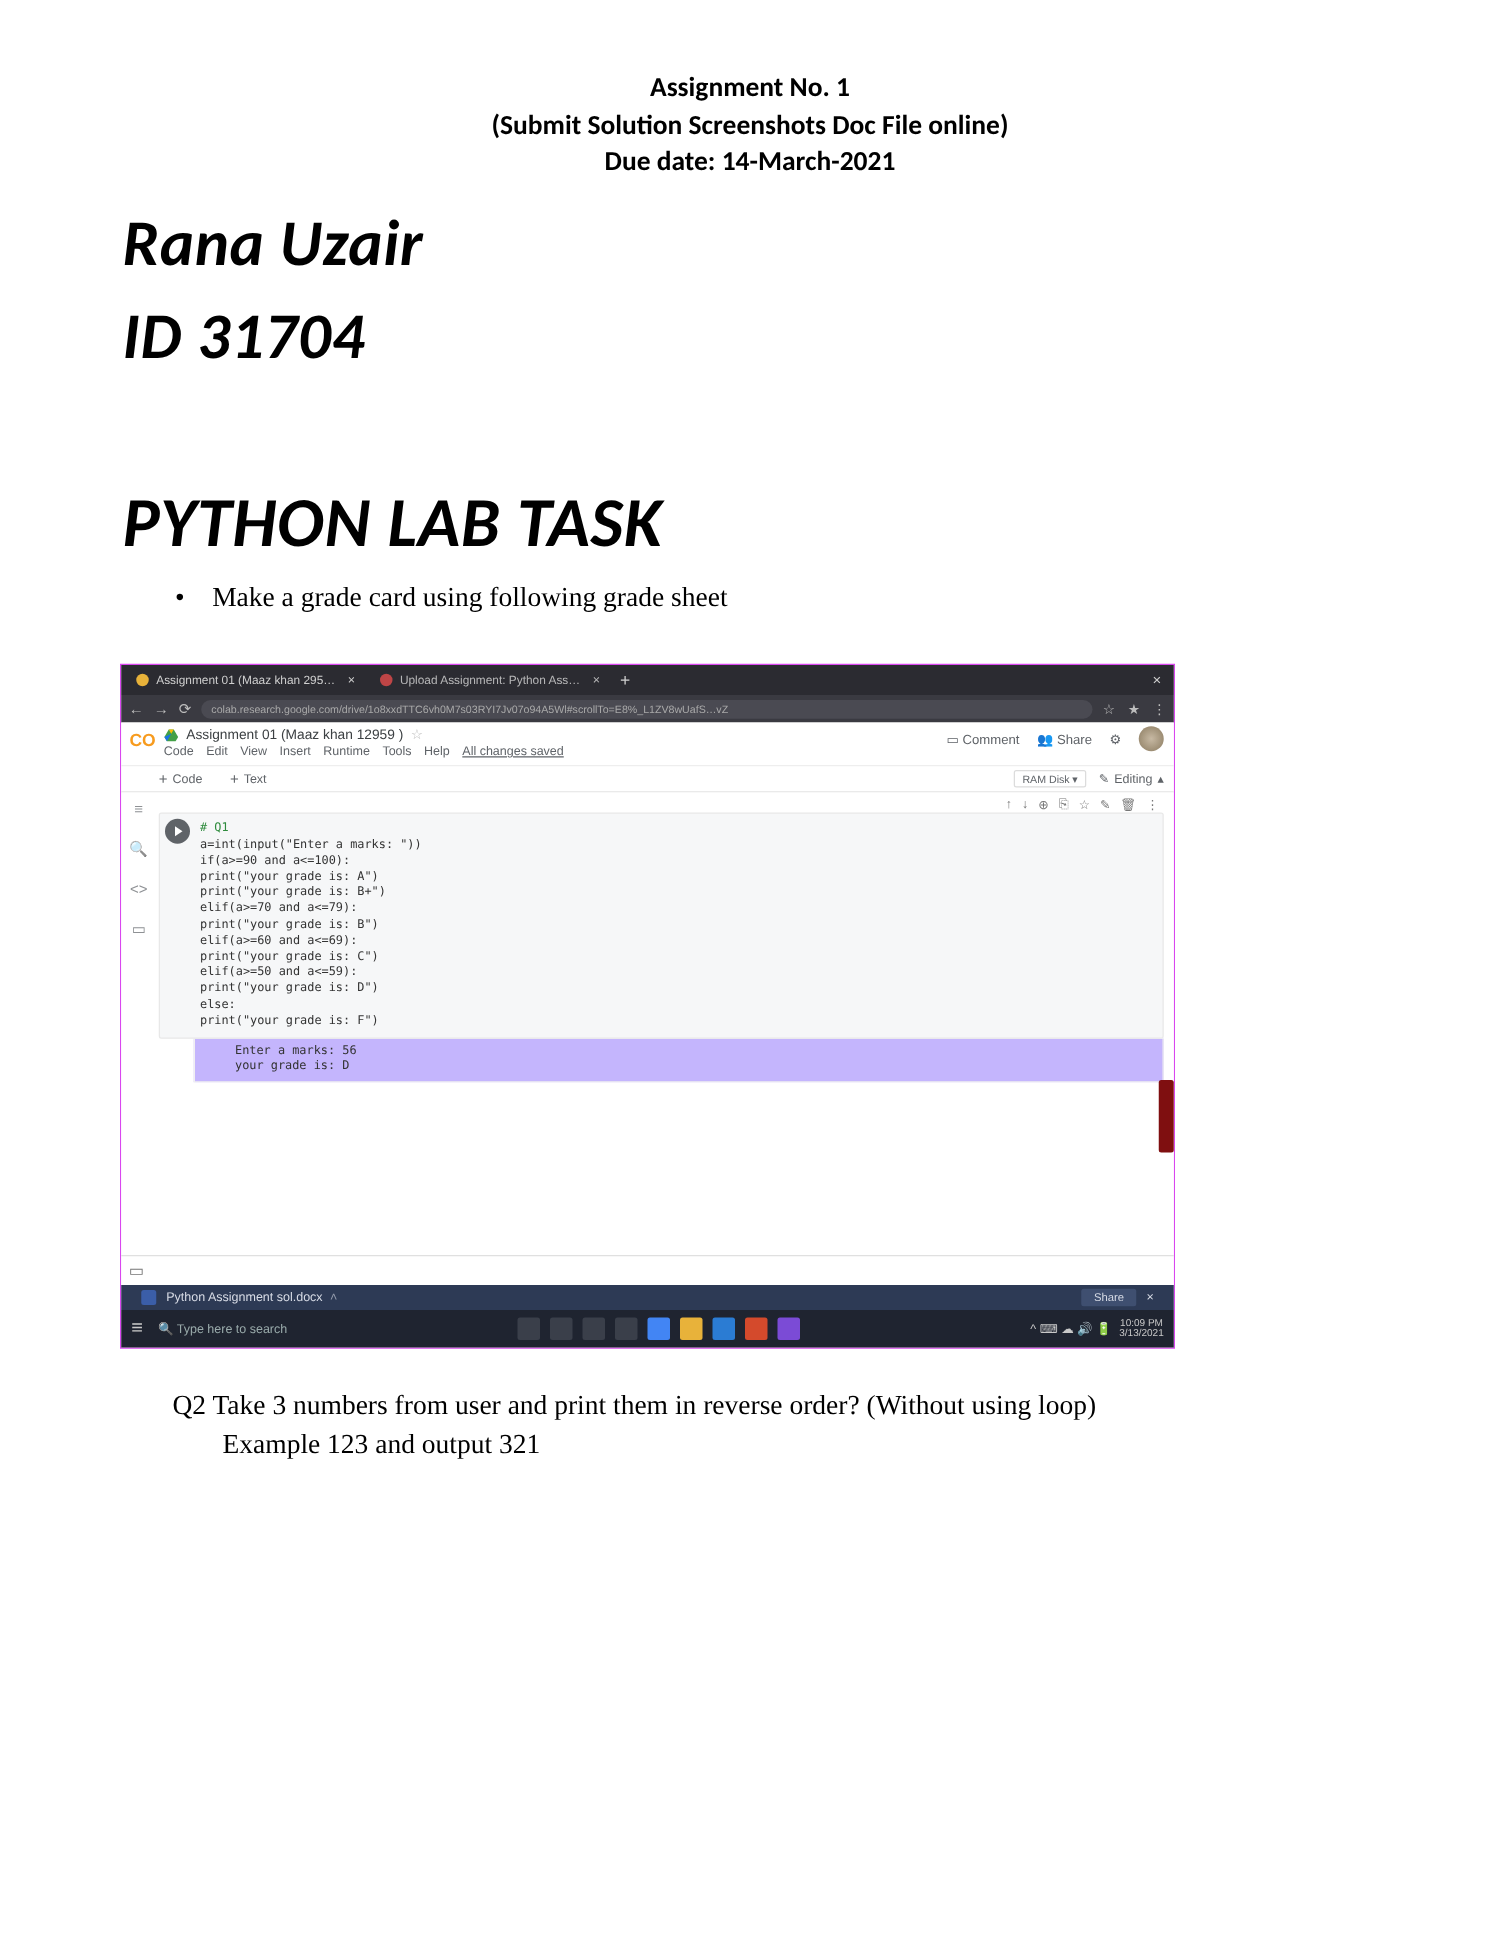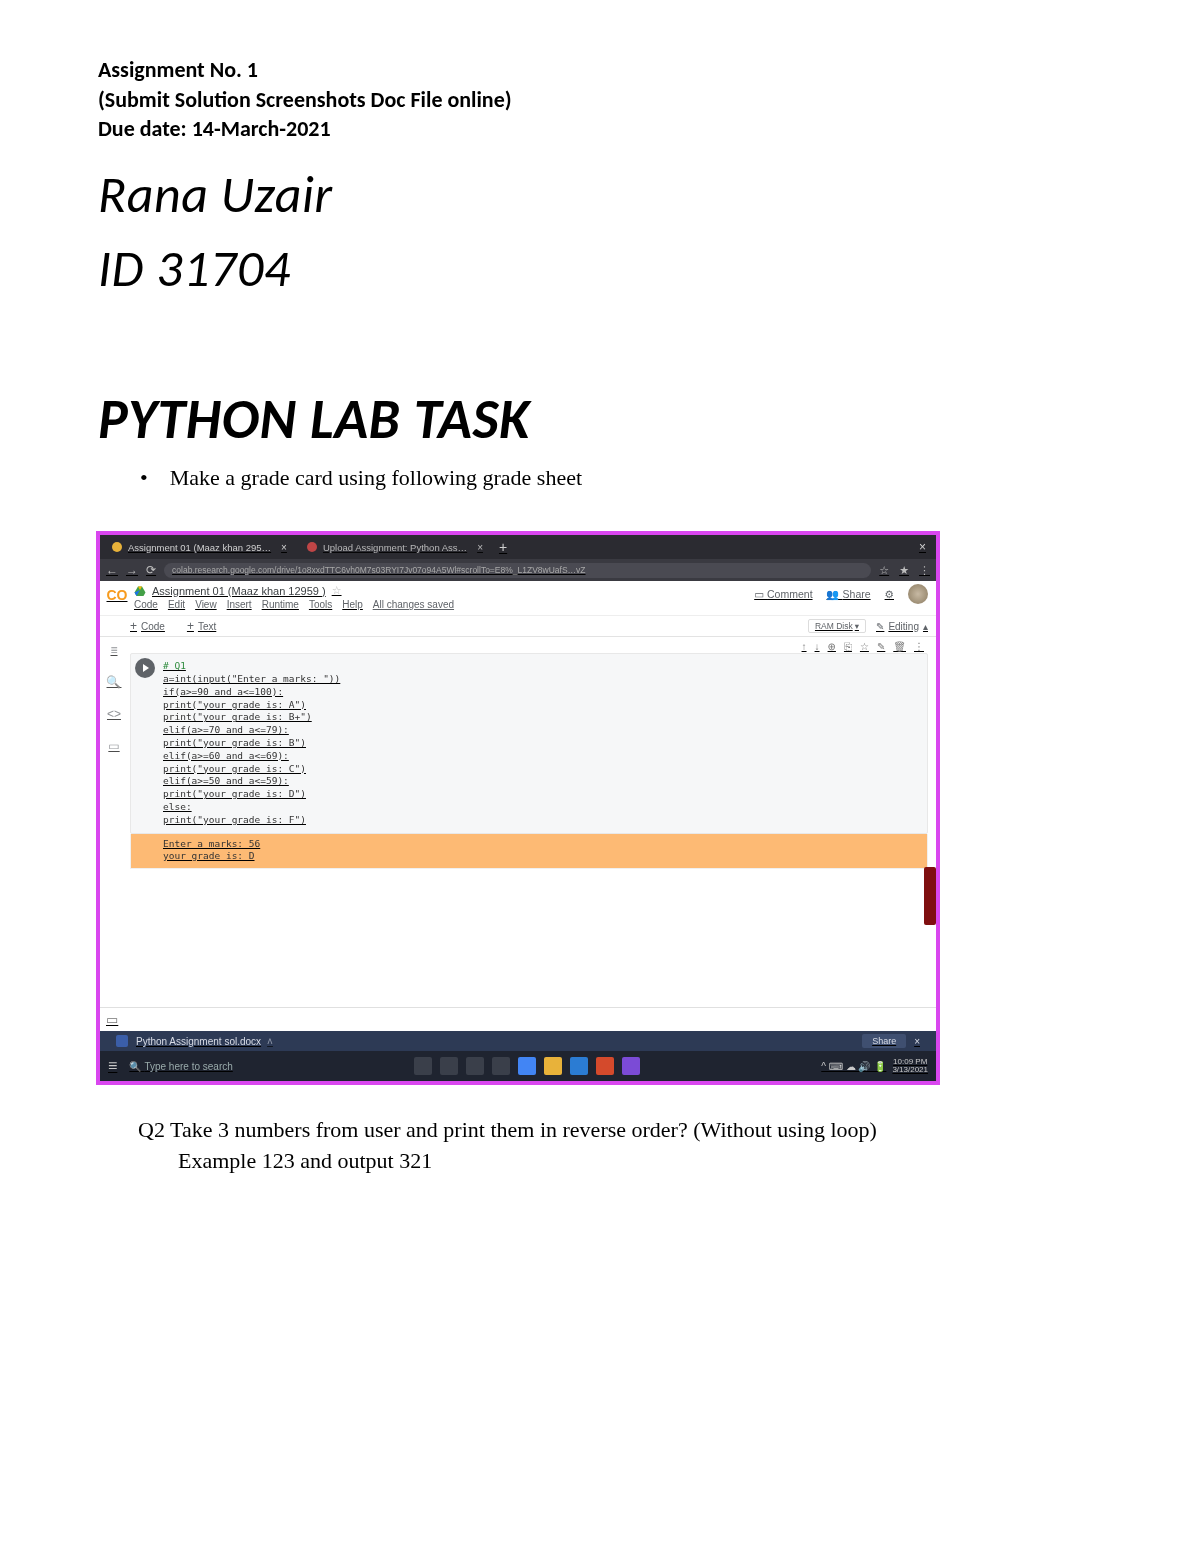--- a/index.html
+++ b/index.html
@@ -8,29 +8,30 @@
     height: 1553px;
     background: #fff;
     font-family: Calibri, Arial, sans-serif;
     color: #000;
     position: relative;
   }
   .page {
     padding: 55px 98px 0 98px;
   }
   .header-block {
+    text-align: center;
     font-weight: bold;
     font-size: 22px;
     line-height: 1.35;
   }
   .name-id {
     margin-top: 18px;
     font-size: 52px;
     font-style: italic;
-    font-weight: normal;
+    font-weight: bold;
     letter-spacing: 0.5px;
   }
   .name-id .line2 { margin-top: 10px; }
   .lab-title {
     margin-top: 85px;
     font-size: 56px;
     font-style: italic;
     font-weight: bold;
     letter-spacing: 0.5px;
   }
@@ -47,24 +48,23 @@
     font-family: "Times New Roman", serif;
     font-size: 22px;
     line-height: 1.4;
   }
   .q2-block .ex { padding-left: 40px; display: block; }
 
   
   .shot {
     margin: 40px 0 0 -2px;
     width: 844px;
-    border: 4px solid #d946ef;
+    border: 1px solid #d946ef;
     background: #fff;
     font-family: Arial, sans-serif;
-    text-decoration: underline;
   }
   .chrome-tabs {
     height: 24px;
     background: #2b2b31;
     display: flex;
     align-items: center;
     font-size: 9.5px;
     color: #cfcfcf;
     padding: 0 4px;
     gap: 4px;
@@ -169,28 +169,29 @@
     background:#5f6368; display:flex;align-items:center;justify-content:center;
   }
   .cell .runbtn::after{
     content:""; width:0;height:0;
     border-left:6px solid #fff; border-top:4px solid transparent; border-bottom:4px solid transparent;
     margin-left:2px;
   }
   .code-line .cm{color:#2e8b3d;}
 
   .cell-output {
-    background:#fdba74;
+    background:#c4b5fd;
     border:1px solid #f0f0f0;
     border-top:none;
     padding: 4px 6px 6px 32px;
     font-family: monospace;
     font-size: 9.5px;
     color:#333;
     line-height:1.3;
+    margin-left:28px;
   }
   .blank-area{height:138px;background:#fff;}
   .rightred{
     position:absolute; right:0; top:230px;
     width:12px;height:58px;background:#7f0f10;border-radius:2px;
   }
   .bottom-rail{
     height:24px;border-top:1px solid #e0e0e0;background:#fff;
     display:flex;align-items:center;padding-left:6px;color:#777;font-size:13px;
   }

